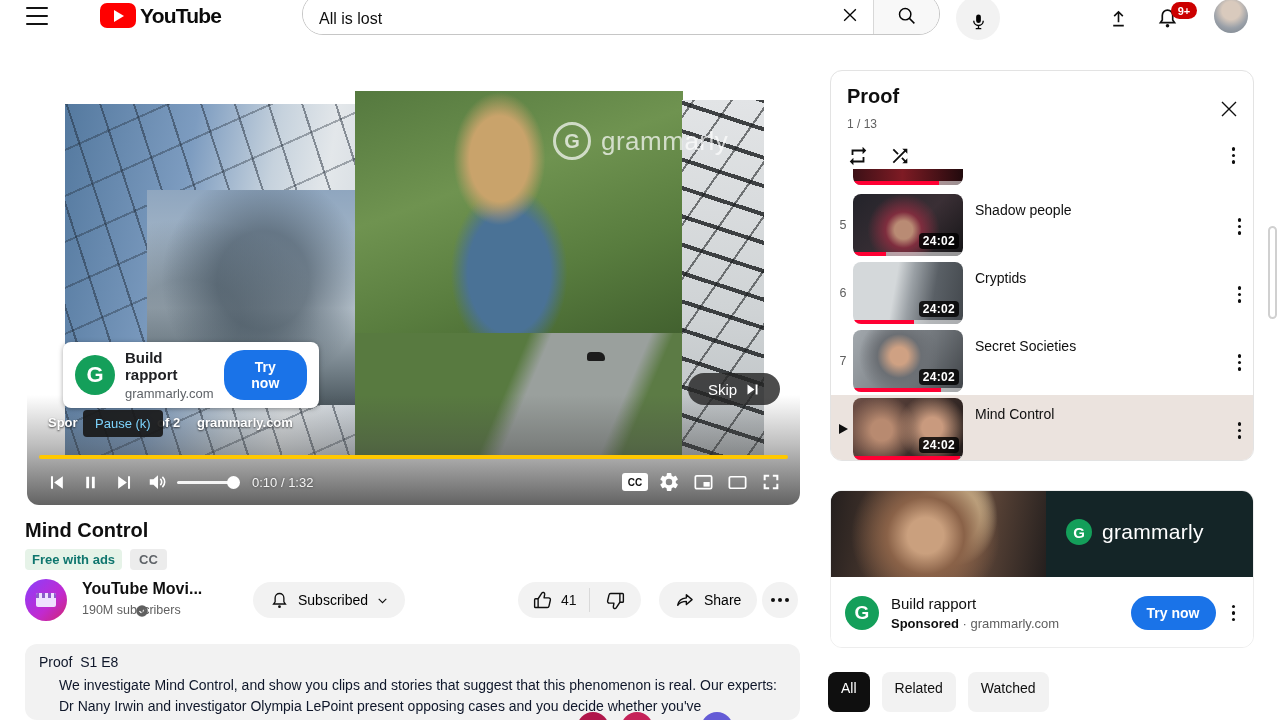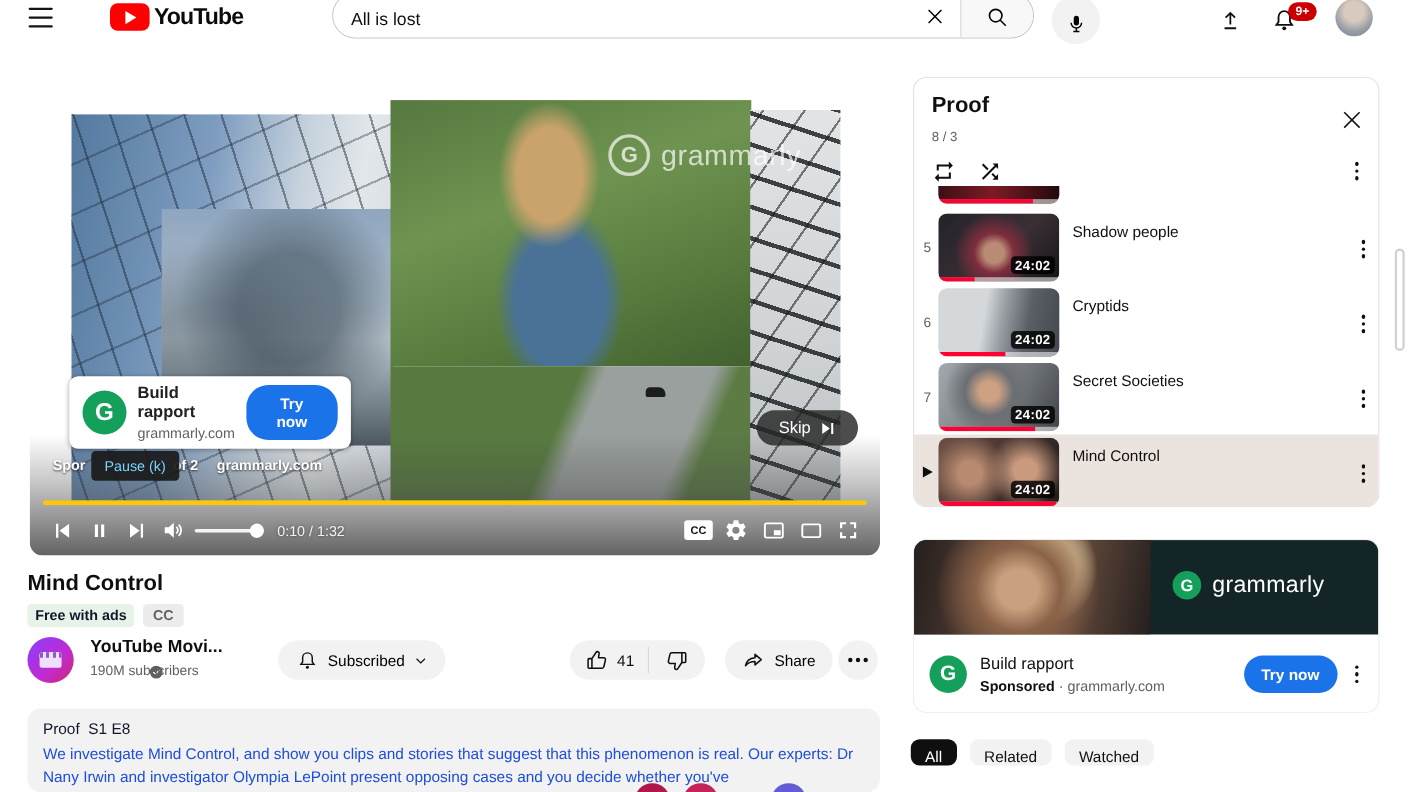--- a/index.html
+++ b/index.html
@@ -79,21 +79,21 @@
   .vol-slider { display:flex; align-items:center; margin:0 6px 0 2px; cursor:pointer; }
   .vol-line { width:52px; height:3px; background:rgba(255,255,255,.92); border-radius:2px; }
   .vol-knob { width:13px; height:13px; background:#fff; border-radius:50%; margin-left:-2px; }
   .time-txt { font-size:13px; color:rgba(255,255,255,.92); text-shadow:0 0 3px rgba(0,0,0,.5); margin-left:6px; white-space:nowrap; }
   .right-ctrls { margin-left:auto; display:flex; align-items:center; }
   .cc-box { width:26px; height:18px; background:#fff; border-radius:3px; color:#111; font-size:10px; font-weight:700; display:flex; align-items:center; justify-content:center; }
 
   
   .vtitle { left:25px; top:519px; font-size:20px; font-weight:700; }
   .badges { left:25px; top:549px; display:flex; gap:8px; }
-  .badge-free { background:#e6f3e8; color:#0f172a; font-size:13px; font-weight:700; padding:3px 7px; border-radius:4px; }
+  .badge-free { background:#e6f3e8; color:#0f766e; font-size:13px; font-weight:700; padding:3px 7px; border-radius:4px; }
   .badge-cc { background:#ececec; color:#5f6368; font-size:13px; font-weight:700; padding:3px 9px; border-radius:4px; }
   .ch-avatar { left:25px; top:579px; width:42px; height:42px; border-radius:50%;
     background:linear-gradient(135deg,#8a3ffc,#c12ad0 60%,#d02670); display:flex; align-items:center; justify-content:center; cursor:pointer; }
   .clapper { width:20px; height:14px; background:#efe0ff; border-radius:2px; position:relative; }
   .clapper::before { content:""; position:absolute; left:0; top:0; width:100%; height:5px; background:repeating-linear-gradient(90deg,#8a5cc9 0 3px,#efe0ff 3px 6px); border-radius:2px 2px 0 0; }
   .ch-name-row { left:82px; top:580px; display:flex; align-items:center; gap:6px;flex-direction:column; }
   .ch-name { font-size:16px; font-weight:700; }
   .ch-subs { left:82px; top:603px; font-size:12.5px; color:#606060; }
   .pill { height:36px; border-radius:18px; background:#f2f2f2; display:flex; align-items:center; cursor:pointer; border:none; font-family:"Liberation Sans",sans-serif; }
   .subscribed { left:253px; top:582px; padding:0 16px; gap:8px; }
@@ -101,21 +101,21 @@
   .like-group { left:518px; top:582px; padding:0; }
   .like-half { display:flex; align-items:center; padding:0 12px 0 14px; gap:8px; height:100%; cursor:pointer; }
   .dislike-half { display:flex; align-items:center; padding:0 15px; height:100%; cursor:pointer; }
   .lg-divider { width:1px; height:24px; background:#d9d9d9; }
   .like-count { font-size:14px; font-weight:500; }
   .share { left:659px; top:582px; padding:0 16px; gap:8px;justify-content:center; }
   .more-btn { left:762px; top:582px; width:36px; height:36px; border-radius:50%; background:#f2f2f2; display:flex; align-items:center; justify-content:center; gap:3px; cursor:pointer; }
   .dot-h { width:4px; height:4px; border-radius:50%; background:#0f0f0f; }
   .desc { left:25px; top:644px; width:775px; height:76px; background:#f2f2f2; border-radius:12px; padding:10px 14px; cursor:pointer; }
   .desc-meta { font-size:14px; color:#0f172a; white-space:pre-wrap; }
-  .desc-body { font-size:14px; line-height:1.48; margin-top:5px; color:#1d4ed8; }
+  .desc-body { font-size:14px; line-height:1.48; margin-top:5px; color:#0f172a;margin-left:20px; }
   .mini-av { width:32px; height:32px; border-radius:50%; top:712px; }
 
   
   .plist { left:830px; top:70px; width:424px; height:391px; border:1px solid #e3e3e3; border-radius:12px; background:#fff; overflow:hidden; }
   .plist-title { left:16px; top:14px; font-size:20px; font-weight:700; }
   .plist-pos { left:16px; top:46px; font-size:12px; color:#606060; }
   .plist-close { right:12px; top:26px; cursor:pointer; }
   .plist-icons { left:16px; top:74px; display:flex; gap:20px; }
   .kebab { display:flex; flex-direction:column; gap:3px; align-items:center; cursor:pointer; padding:4px; }
   .kebab i { width:3.5px; height:3.5px; border-radius:50%; background:#0f0f0f; }
@@ -145,21 +145,21 @@
       linear-gradient(100deg,#241f1e 0%,#553f33 35%,#6e5140 60%,#241f1e 100%); }
   .ad-logo-row { position:absolute; left:235px; top:28px; display:flex; align-items:center; gap:10px; }
   .ad-logo-text { color:#fff; font-size:21px; font-weight:500; letter-spacing:.3px; }
   .ad-bottom { position:absolute; left:0; top:86px; width:100%; height:72px; background:#fff; display:flex; align-items:center; padding:0 14px; gap:12px; }
   .ad-title { font-size:15px; color:#0f0f0f; }
   .ad-sline { font-size:13px; margin-top:4px; color:#606060; }
   .ad-sline b { color:#0f0f0f; }
 
   
   .chips { left:828px; top:672px; display:flex; gap:12px; }
-  .chip { height:24px; line-height:32px; padding:0 13px; border-radius:8px; background:#f2f2f2; font-size:14px; font-weight:500; cursor:pointer; white-space:nowrap; }
+  .chip { height:40px; line-height:32px; padding:0 13px; border-radius:8px; background:#f2f2f2; font-size:14px; font-weight:500; cursor:pointer; white-space:nowrap; }
   .chip.sel { background:#0f0f0f; color:#fff; }
 
   .scroll-thumb { right:3px; top:226px; width:9px; height:93px; border:2px solid #d0d0d0; border-radius:5px; background:#fff; }
 </style>
 </head>
 <body>
 
 <div class="abs hamburger">
     <i></i>
     <i></i>
@@ -410,21 +410,21 @@
 
 <div class="abs plist">
   <div class="abs plist-title">Proof</div>
   <div class="abs plist-close">
     <span>
       <svg width="24" height="24" viewBox="0 0 24 24" fill="none" stroke="#0f0f0f" stroke-width="1.4">
           <path d="M5 5l14 14M19 5L5 19"></path>
         </svg>
     </span>
   </div>
-  <div class="abs plist-pos">8 / 3</div>
+  <div class="abs plist-pos">1 / 13</div>
   <div class="abs plist-icons">
     <span>
       <svg width="22" height="22" viewBox="0 0 24 24" fill="#0f0f0f">
           <path d="M7 7h10v3l4-4-4-4v3H5v6h2V7zm10 10H7v-3l-4 4 4 4v-3h12v-6h-2v4z"></path>
         </svg>
     </span>
     <span>
       <svg width="22" height="22" viewBox="0 0 24 24" fill="#0f0f0f">
           <path d="M10.59 9.17L5.41 4 4 5.41l5.17 5.17 1.42-1.41zM14.5 4l2.04 2.04L4 18.59 5.41 20 17.96 7.46 20 9.5V4h-5.5zm.33 9.41l-1.41 1.41 3.13 3.13L14.5 20H20v-5.5l-2.04 2.04-3.13-3.13z"></path>
         </svg>

